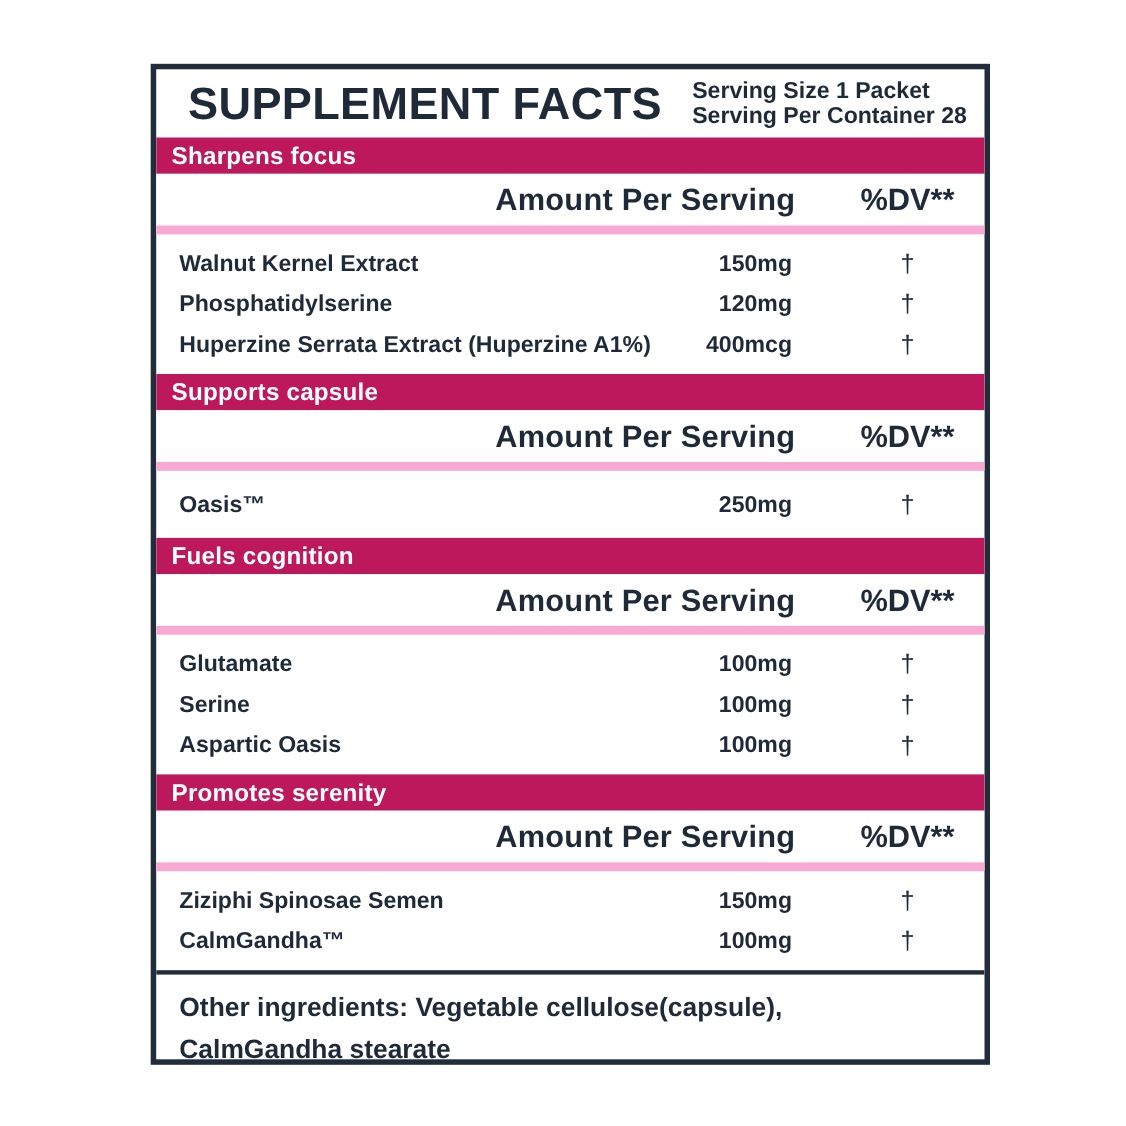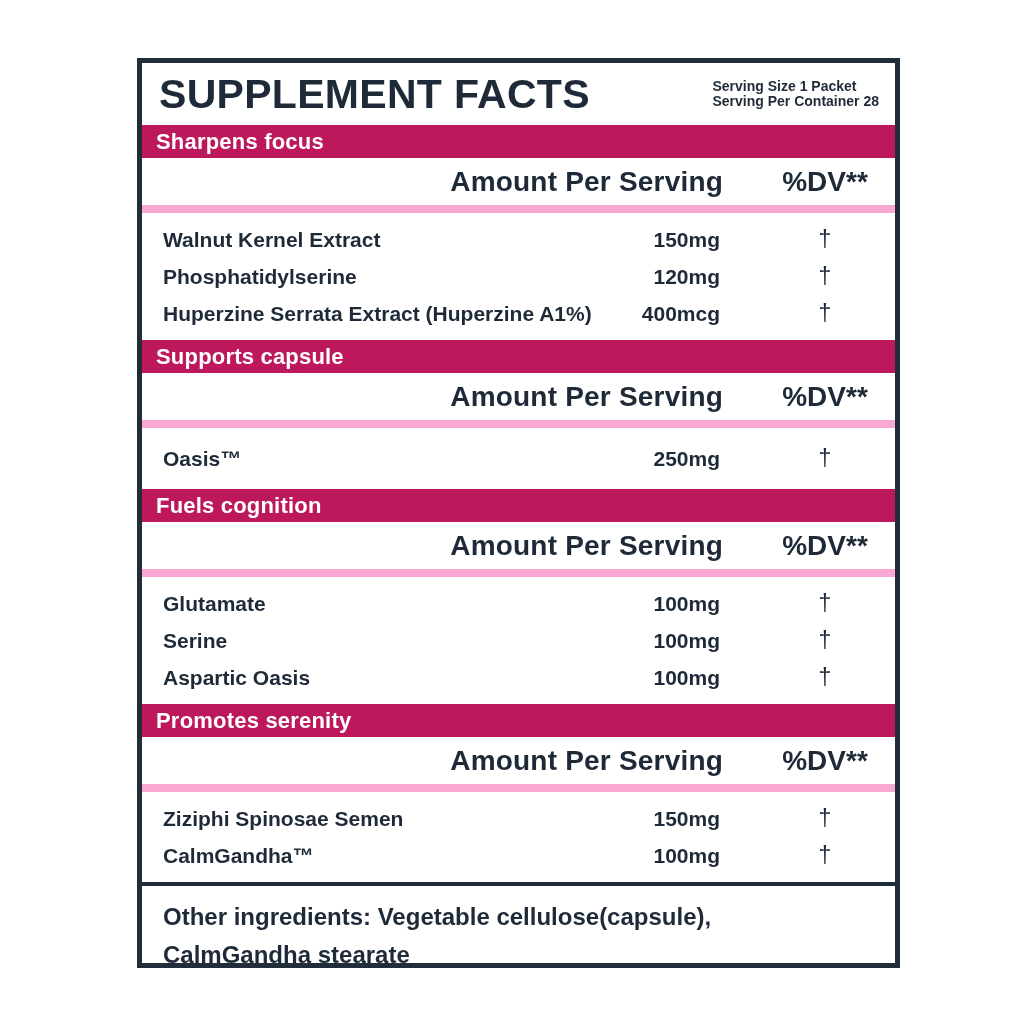--- a/index.html
+++ b/index.html
@@ -22,32 +22,33 @@
     background: #ffffff;
     overflow: hidden;
   }
 
   .panel-header {
     height: 62px;
     display: flex;
     align-items: center;
     padding: 0 16px 0 17px;
     box-sizing: border-box;
+    margin-left: 12px;
   }
   .panel-title {
     margin: 0;
     font-size: 41px;
     font-weight: 800;
     letter-spacing: 0.3px;
     line-height: 1;
     white-space: nowrap;
   }
   .serving-info {
     margin-left: auto;
-    font-size: 14px;
+    font-size: 21px;
     font-weight: 600;
     line-height: 1.1;
     text-align: left;
     white-space: nowrap;
   }
 
   .band {
     height: 33px;
     background: #be185d;
     color: #ffffff;

